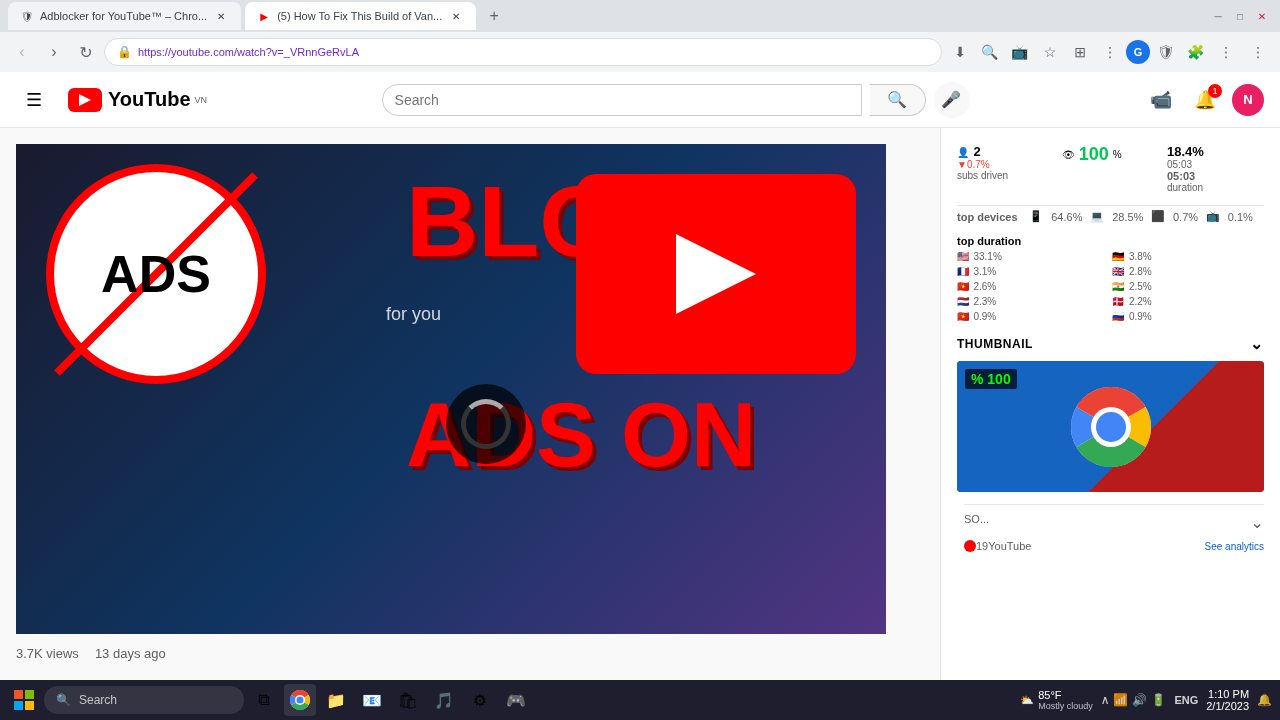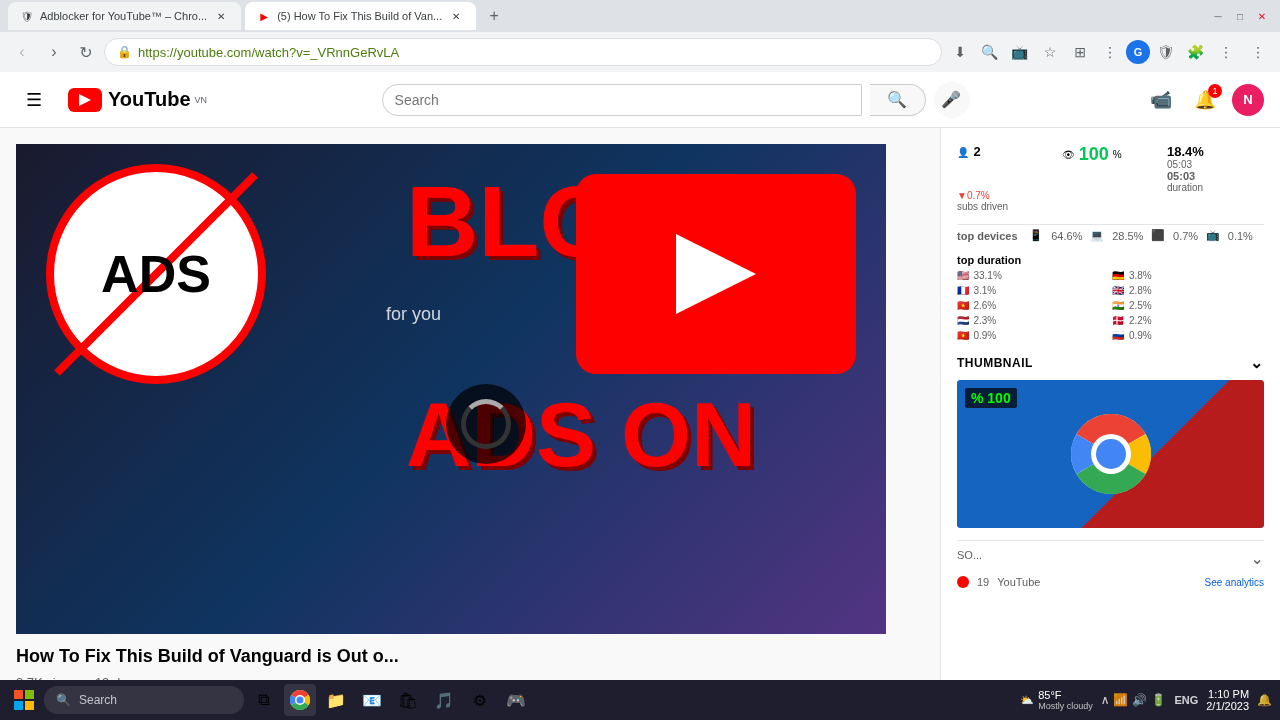--- a/index.html
+++ b/index.html
@@ -14,21 +14,21 @@
     .tab-title { flex: 1; overflow: hidden; text-overflow: ellipsis; white-space: nowrap; font-size: 11px; }
     .tab-close { width: 16px; height: 16px; display: flex; align-items: center; justify-content: center; border-radius: 50%; font-size: 10px; cursor: pointer; }
     .tab-new { width: 28px; height: 28px; display: flex; align-items: center; justify-content: center; font-size: 16px; cursor: pointer; color: #5f6368; }
     .win-controls { margin-left: auto; display: flex; gap: 2px; }
     .win-btn { width: 20px; height: 20px; display: flex; align-items: center; justify-content: center; font-size: 10px; cursor: pointer; color: #5f6368; }
 
     .browser-toolbar { height: 40px; background: #f1f3f4; display: flex; align-items: center; padding: 4px 8px; gap: 4px; }
     .nav-btn { width: 28px; height: 28px; display: flex; align-items: center; justify-content: center; border-radius: 50%; cursor: pointer; color: #5f6368; font-size: 16px; }
     .nav-btn.disabled { opacity: 0.4; cursor: default; }
     .address-bar { flex: 1; height: 28px; background: #fff; border-radius: 14px; display: flex; align-items: center; padding: 0 12px; gap: 6px; border: 1px solid #dadce0; font-size: 13px; color: #202124; }
-    .address-url { flex: 1; font-size: 13px; color: #4d7c0f; overflow: hidden; white-space: nowrap; }
+    .address-url { flex: 1; font-size: 11px; color: #6d28d9; overflow: hidden; white-space: nowrap; }
     .toolbar-icon { width: 28px; height: 28px; display: flex; align-items: center; justify-content: center; border-radius: 50%; cursor: pointer; font-size: 14px; color: #5f6368; }
     .profile-icon { width: 24px; height: 24px; border-radius: 50%; background: #1a73e8; display: flex; align-items: center; justify-content: center; color: white; font-size: 11px; font-weight: bold; }
     .extension-icons { display: flex; align-items: center; gap: 2px; }
 
     
     .yt-page { display: flex; flex-direction: column; height: calc(100% - 72px); }
     .yt-header { height: 56px; background: #fff; display: flex; align-items: center; padding: 0 16px; gap: 16px; border-bottom: 1px solid #e5e5e5; position: relative; z-index: 10; }
     .yt-hamburger { width: 36px; height: 36px; display: flex; align-items: center; justify-content: center; cursor: pointer; font-size: 18px; color: #030303; }
     .yt-logo { display: flex; align-items: center; gap: 2px; }
     .yt-logo-icon { width: 34px; height: 24px; background: #ff0000; border-radius: 6px; display: flex; align-items: center; justify-content: center; }
@@ -78,21 +78,21 @@
     .stat-value { font-weight: bold; font-size: 13px; color: #030303; }
     .stat-label { color: #606060; font-size: 10px; }
     .stat-value.green { font-size: 18px; color: #00c853; }
 
     .devices-row { display: flex; align-items: center; gap: 8px; font-size: 11px; color: #606060; margin-bottom: 8px; padding: 4px 0; border-top: 1px solid #e5e5e5; }
     .countries-row { display: grid; grid-template-columns: 1fr 1fr; gap: 4px; font-size: 10px; color: #606060; margin-bottom: 12px; }
     .country-item { display: flex; align-items: center; gap: 4px; }
 
     .thumbnail-section { margin-top: 8px; }
     .thumbnail-section-header { display: flex; justify-content: space-between; align-items: center; font-size: 12px; font-weight: bold; color: #030303; margin-bottom: 8px; text-transform: uppercase; letter-spacing: 0.5px; }
-    .thumbnail-preview { width: 100%; height: 148px; background: #1565c0; border-radius: 4px; overflow: hidden; position: relative; display: flex; align-items: center; justify-content: center; }
+    .thumbnail-preview { width: 100%; height: 131px; background: #1565c0; border-radius: 4px; overflow: hidden; position: relative; display: flex; align-items: center; justify-content: center; }
     .thumb-percent { position: absolute; top: 8px; left: 8px; background: rgba(0,0,0,0.7); color: #00ff00; font-size: 14px; font-weight: bold; padding: 2px 6px; border-radius: 2px; }
 
     
     .video-info { padding: 12px 0; max-width: 870px; }
     .video-title { font-size: 18px; font-weight: 600; color: #030303; margin-bottom: 8px; }
     .video-meta { display: flex; align-items: center; gap: 16px; font-size: 13px; color: #606060; }
     .video-views { font-size: 13px; color: #606060; }
 
     
     .taskbar { height: 40px; background: #1e1e2e; position: absolute; bottom: 0; left: 0; right: 0; display: flex; align-items: center; padding: 0 8px; gap: 4px; }
@@ -203,40 +203,39 @@
             </div>
 
             <div class="spinner-overlay">
               <div class="spinner" style="animation: spin 1s linear infinite;"></div>
             </div>
 
           </div>
         </div>
 
         <div class="video-info">
-          <div class="video-title">How To Fix This Build of Vanguard is Out o...</div>
           <div style="display:flex; align-items:center; justify-content:space-between;">
             <div class="video-meta">
               <span class="video-views">3.7K views</span>
               <span style="color:#606060; font-size:13px;">13 days ago</span>
             </div>
           </div>
 
         </div>
       </div>
 
       <div class="yt-sidebar-panel">
 
         <div class="sidebar-stats">
           <div class="stat-item">
             <div style="display:flex; align-items:baseline; gap:4px;">
               <span style="font-size:10px; color:#606060;">👤</span>
               <span class="stat-value">2</span>
             </div>
-            <span class="stat-label" style="color:#ea4335;margin-top:31px;">▼0.7%</span>
+            <span class="stat-label" style="color:#ea4335;">▼0.7%</span>
             <span class="stat-label">subs driven</span>
           </div>
           <div class="stat-item">
             <div style="display:flex; align-items:center; gap:4px;">
               <span style="font-size:10px;">👁</span>
               <span class="stat-value green">100</span>
               <span style="font-size:10px;">%</span>
             </div>
           </div>
           <div class="stat-item">
@@ -324,26 +323,26 @@
                 <path d="M40 0 A40 40 0 0 0 5.36 20 L40 40 Z" fill="#ea4335"></path>
 
                 <circle cx="40" cy="40" r="20" fill="#fff"></circle>
 
                 <circle cx="40" cy="40" r="15" fill="#4285f4"></circle>
               </svg>
             </div>
           </div>
         </div>
 
-        <div style="margin-top:12px; font-size:11px; color:#606060; border-top:1px solid #e5e5e5; padding-top:8px;">
+        <div style="margin-top:12px; font-size:11px; color:#606060; border-top:1px solid #e5e5e5; padding-top:8px;margin-left:7px;">
           <div style="display:flex; justify-content:space-between;">
             <span>SO...</span>
             <span style="font-size:16px; cursor:pointer;">⌄</span>
           </div>
-          <div style="display:flex; align-items:center; gap:8px; margin-top:8px;">
+          <div style="display:flex; align-items:center; margin-top:8px;">
             <div style="width:12px; height:12px; border-radius:50%; background:#ff0000;"></div>
             <span>19</span>
             <span>YouTube</span>
             <span style="margin-left:auto; color:#065fd4; font-size:10px; cursor:pointer;">See analytics</span>
           </div>
         </div>
       </div>
     </div>
   </div>
 </div>

